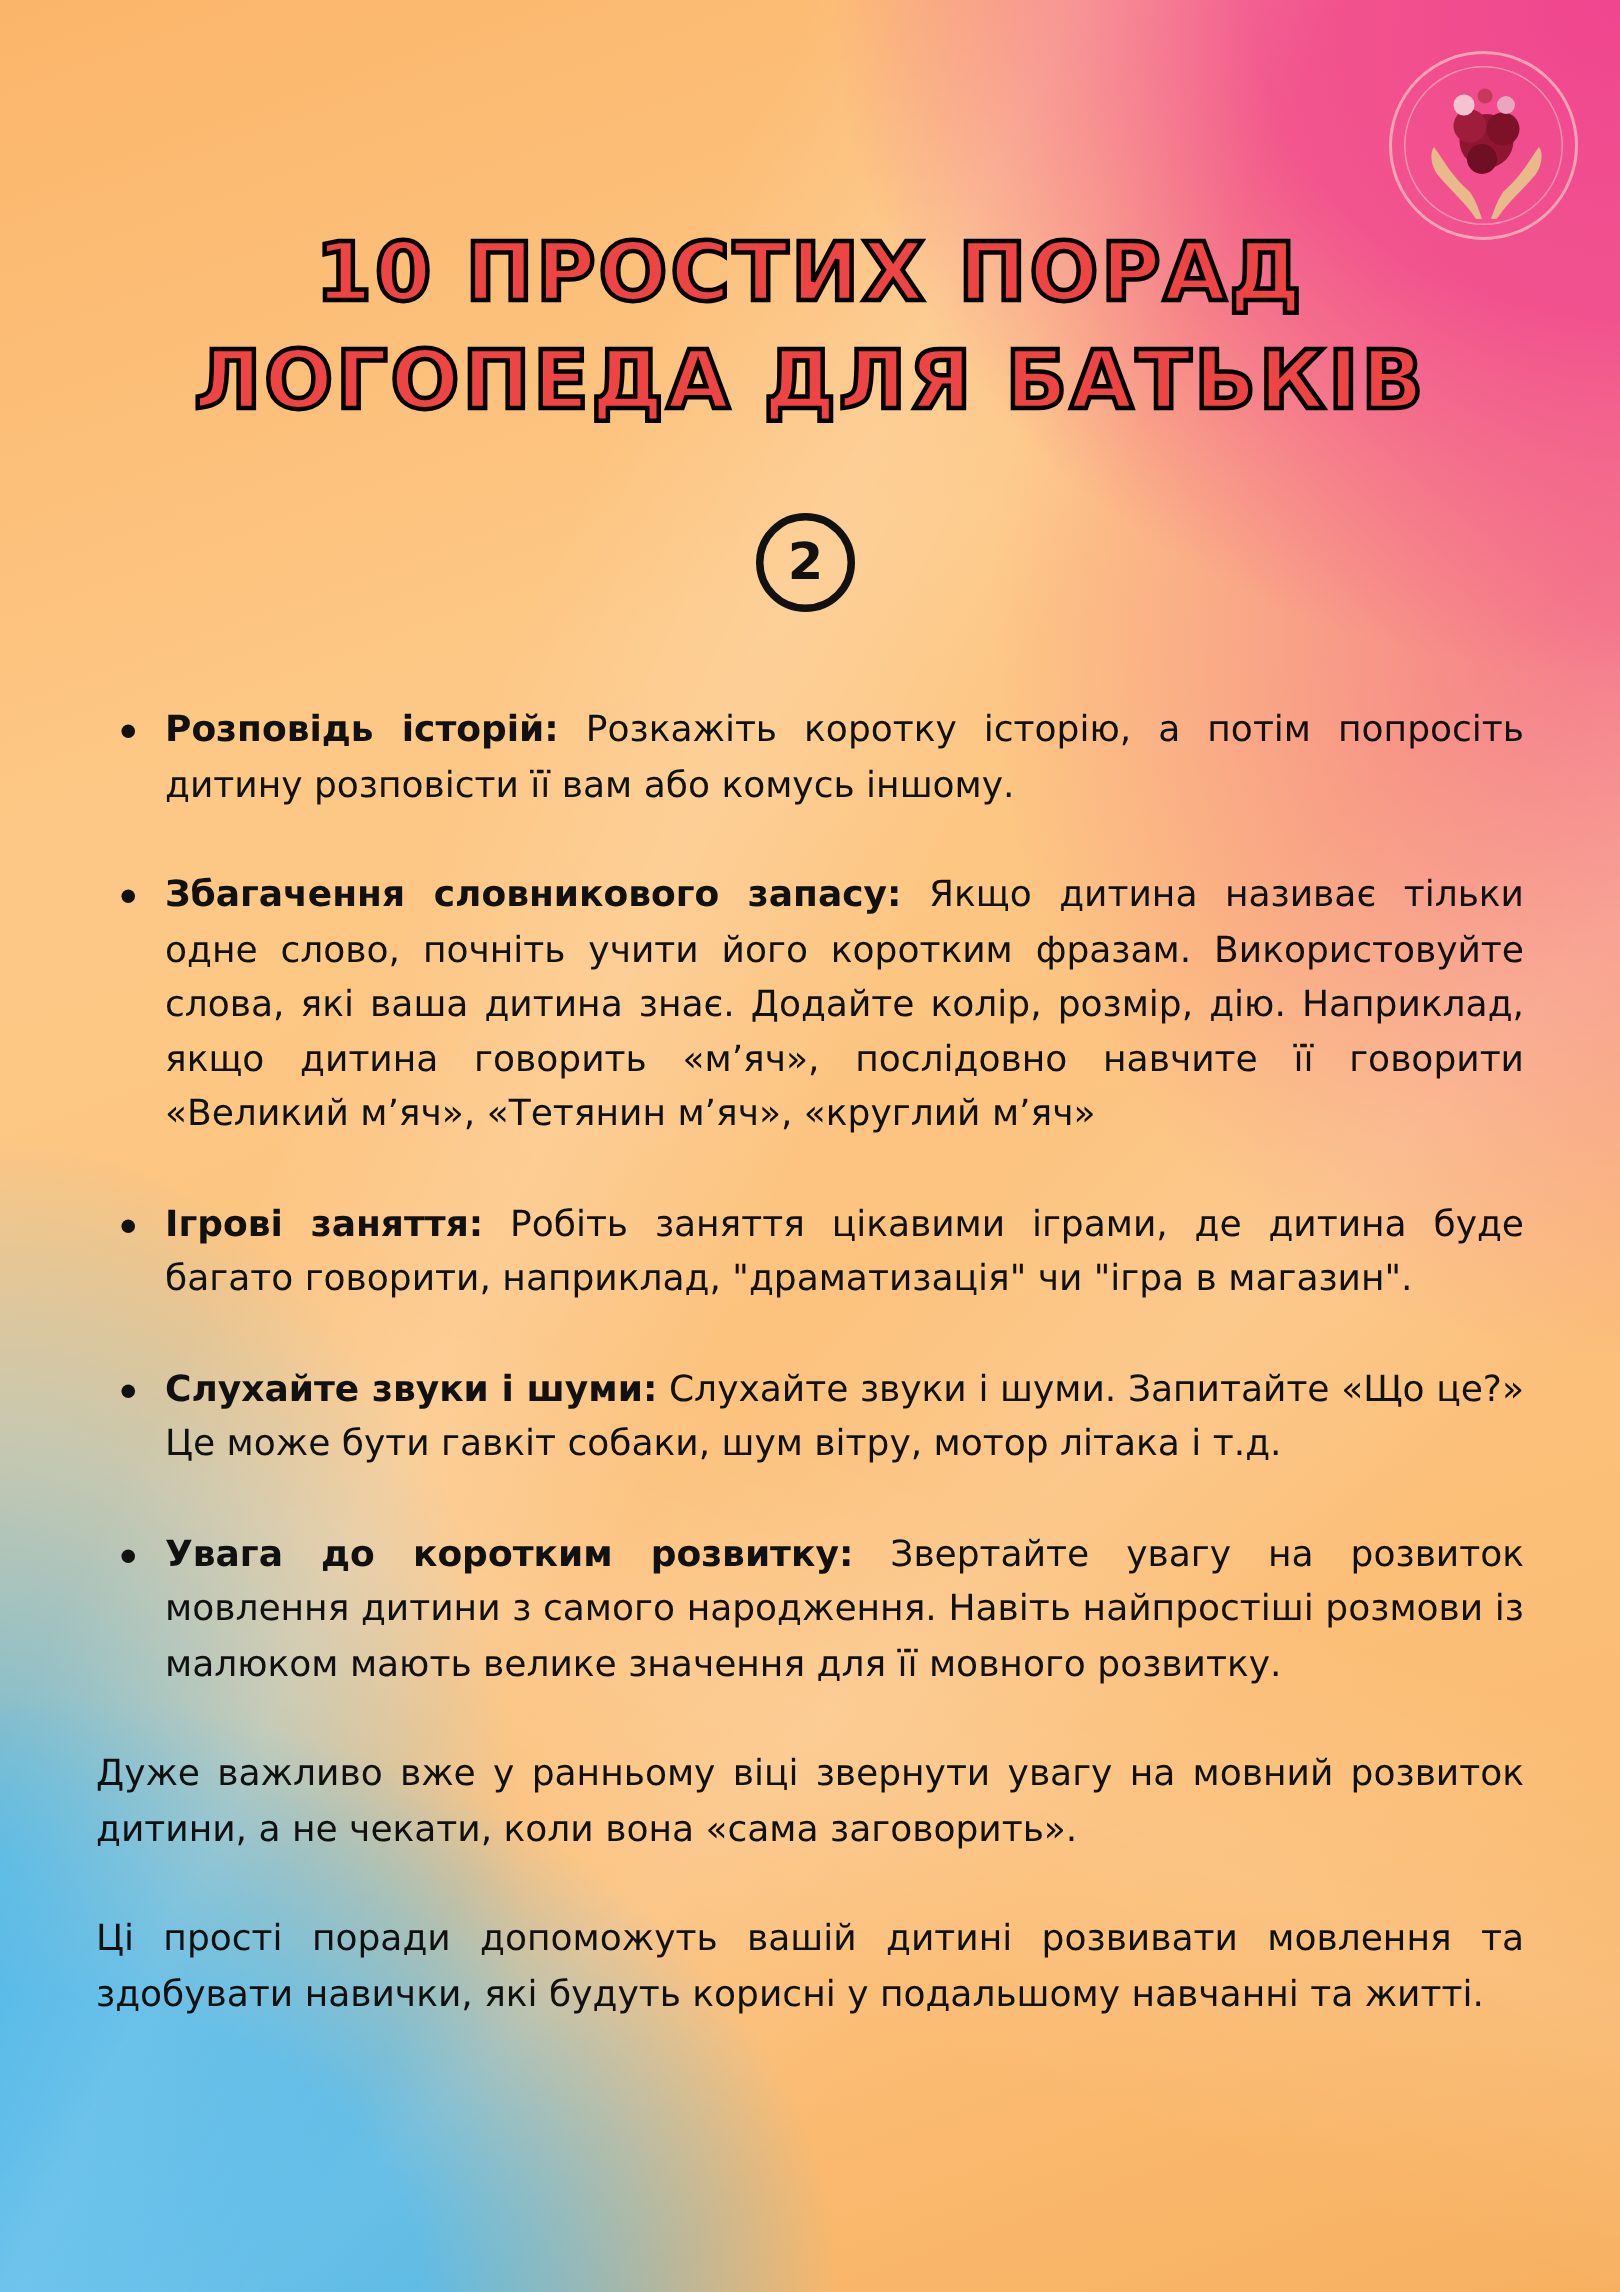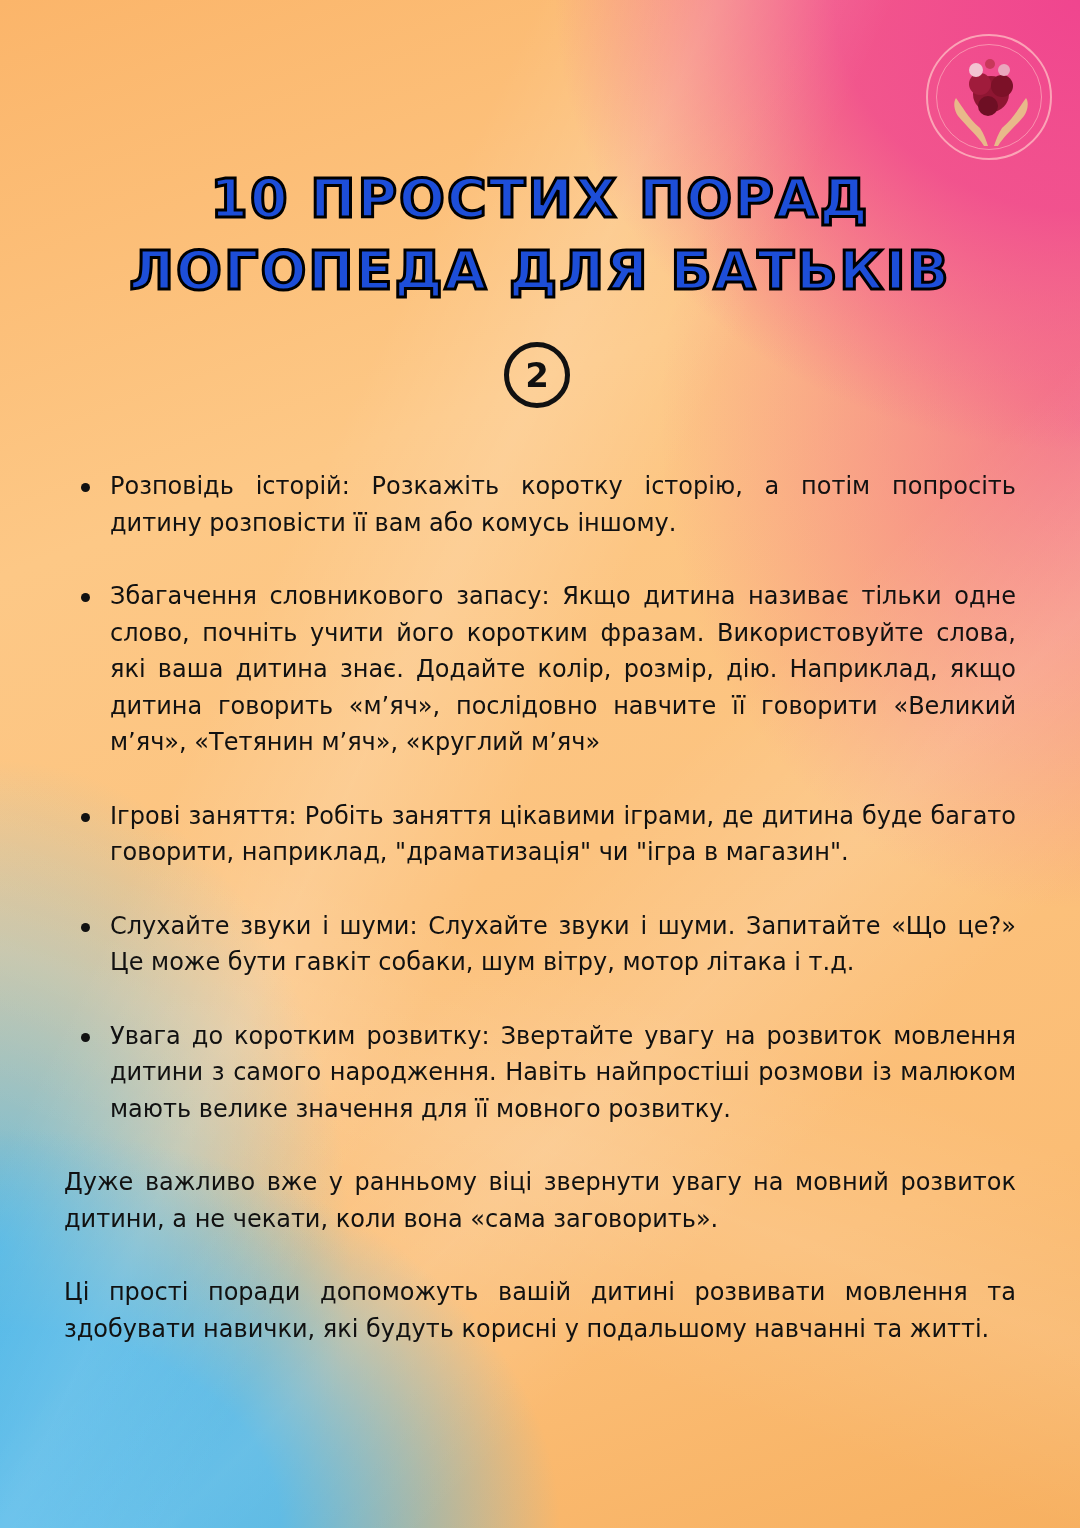--- a/index.html
+++ b/index.html
@@ -36,44 +36,43 @@
   }
   .logo svg { position: absolute; inset: 0; }
   .title {
     position: absolute; left: 0; right: 0; top: 146px;
     text-align: center;
     font-family: "DejaVu Sans", sans-serif;
     font-weight: bold;
     font-size: 54px;
     line-height: 72px;
     letter-spacing: 2px;
-    color: #1d4ed8;
+    color: #ef4444;
     text-transform: uppercase;
-    margin-top: 17px;
     -webkit-text-stroke: 3px #000;
   }
   .title .line { display: block; }
   .badge {
     position: absolute; left: 504px; top: 342px; width: 66px; height: 66px;
     border: 5px solid #111; border-radius: 50%; box-sizing: border-box;
     display: flex; align-items: center; justify-content: center;
     font-family: "DejaVu Sans", sans-serif; font-weight: bold; font-size: 34px; color: #111;
   }
   .content {
     position: absolute; left: 64px; width: 952px; top: 468px;
     font-size: 24px; line-height: 36.5px;
     text-align: justify;
   }
   .tips { list-style: none; margin: 0; padding: 0; }
   .tip { position: relative; padding-left: 46px; margin-bottom: 37px; }
   .tip .bullet {
     position: absolute; left: 17px; top: 15px;
     width: 9px; height: 9px; border-radius: 50%; background: #111;
   }
-  .tip b { font-weight: normal; }
+  .tip b { font-weight: bold; }
   .para { margin: 0 0 37px 0; }
   .para.p1 { margin-top: 24px; }
 </style>
 </head>
 <body>
 
 <div class="bg"></div>
 <div class="sheen"></div>
 
 <div class="logo">

